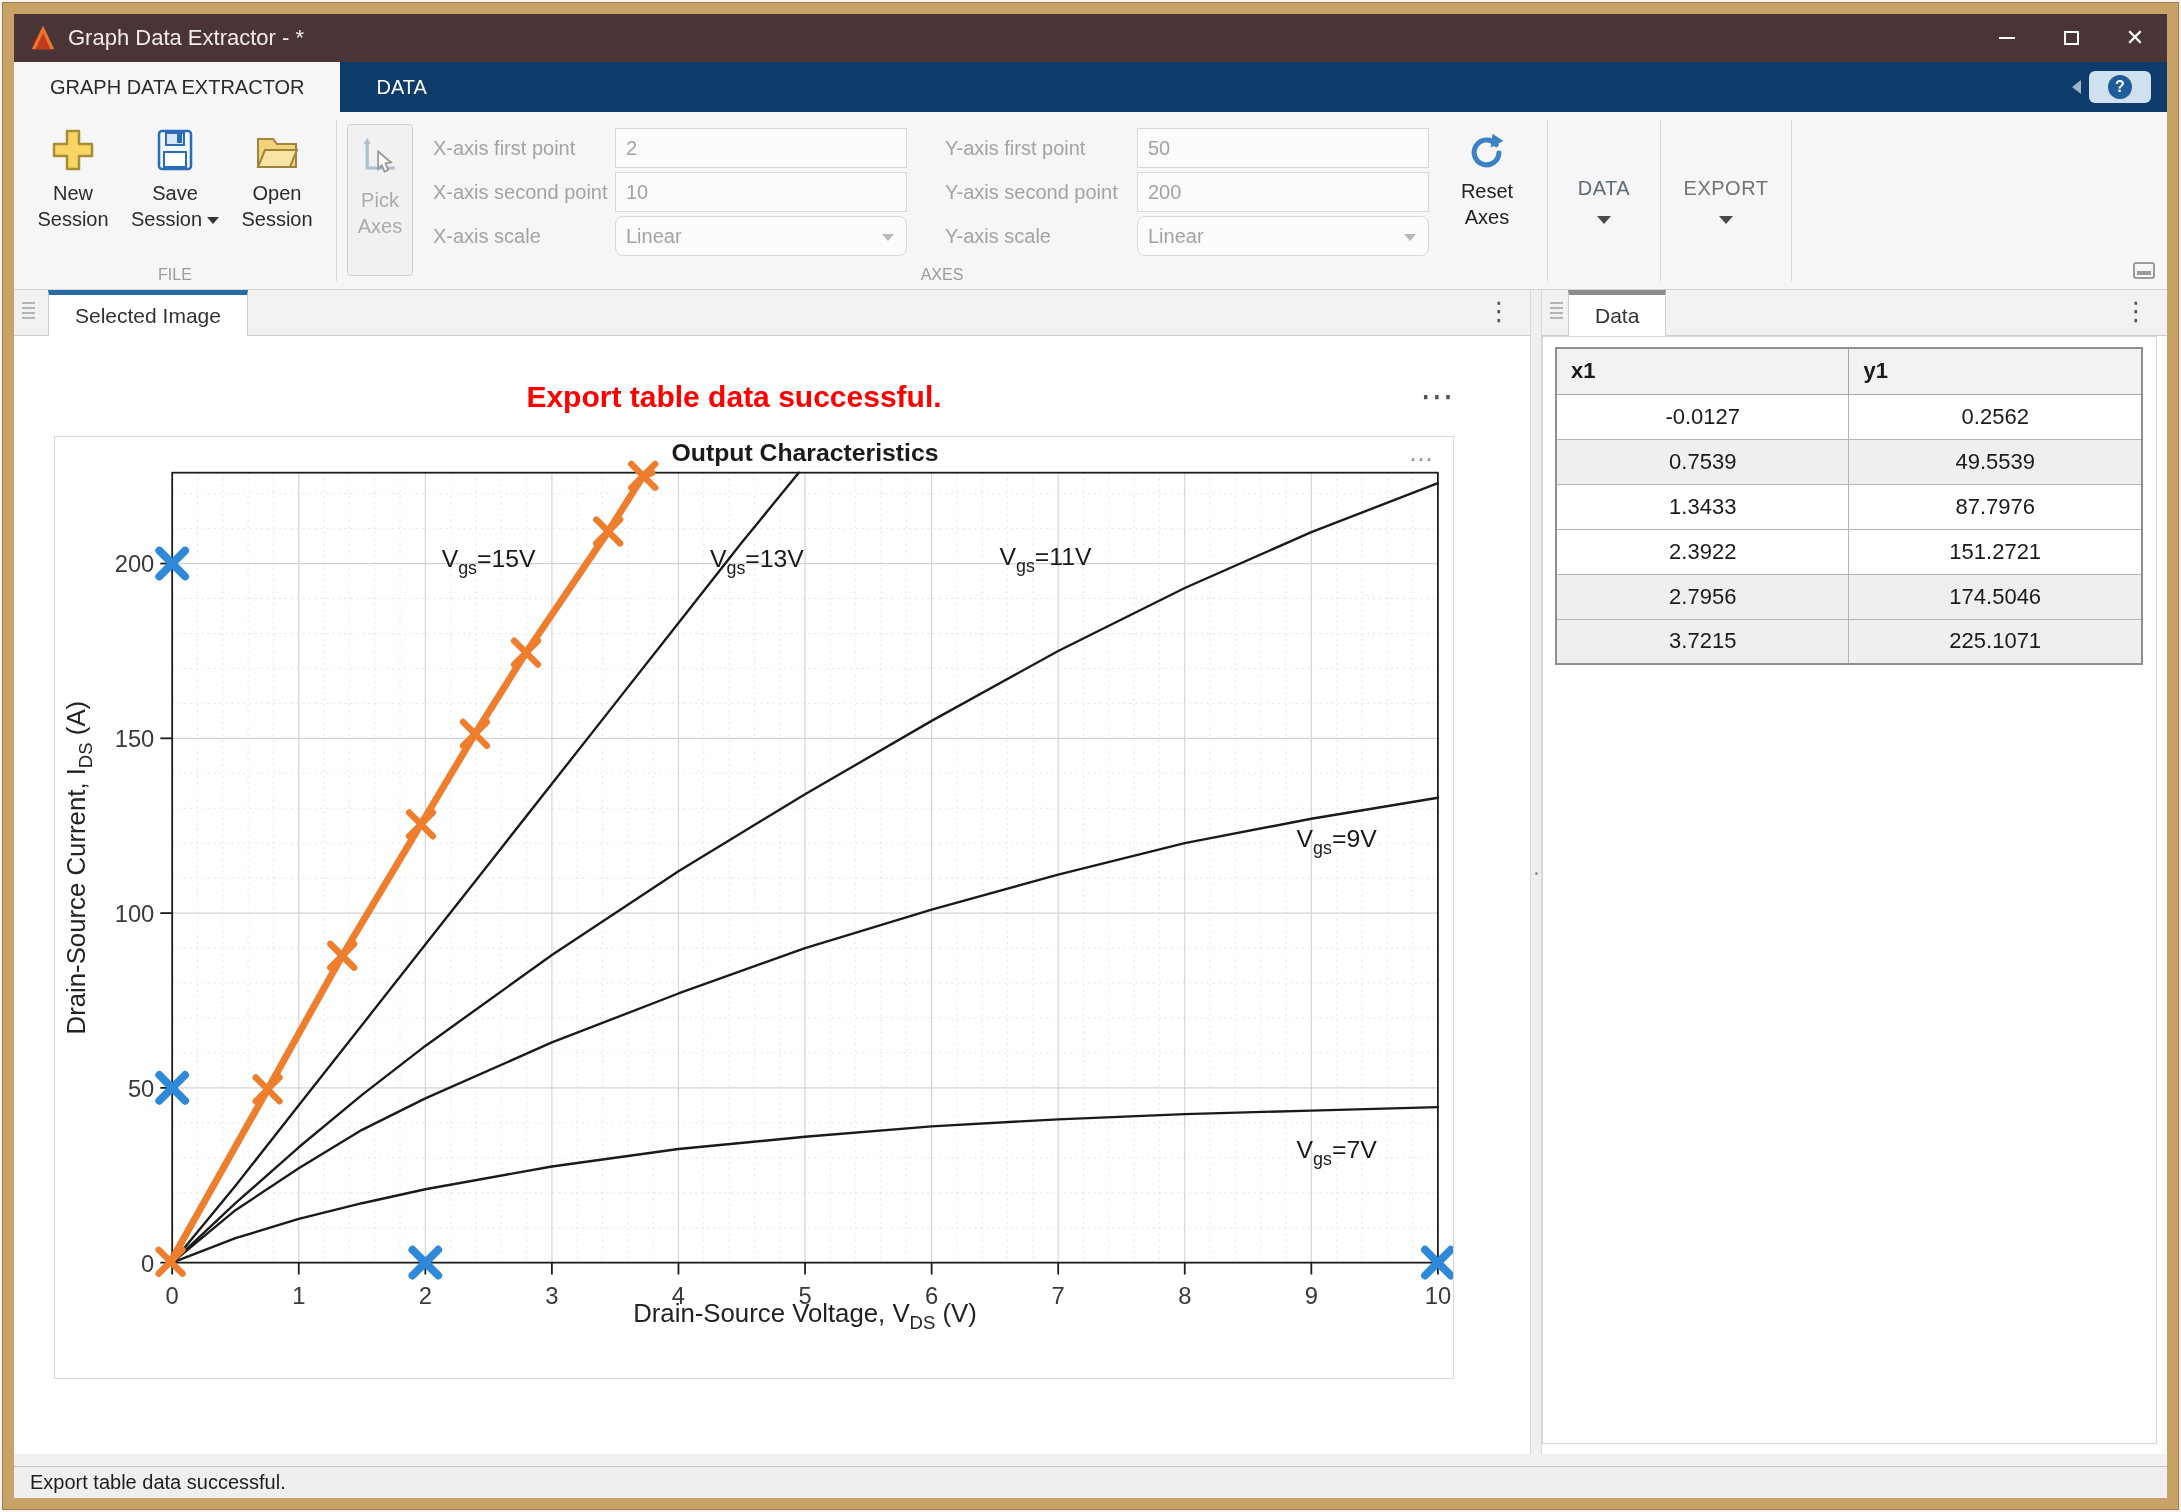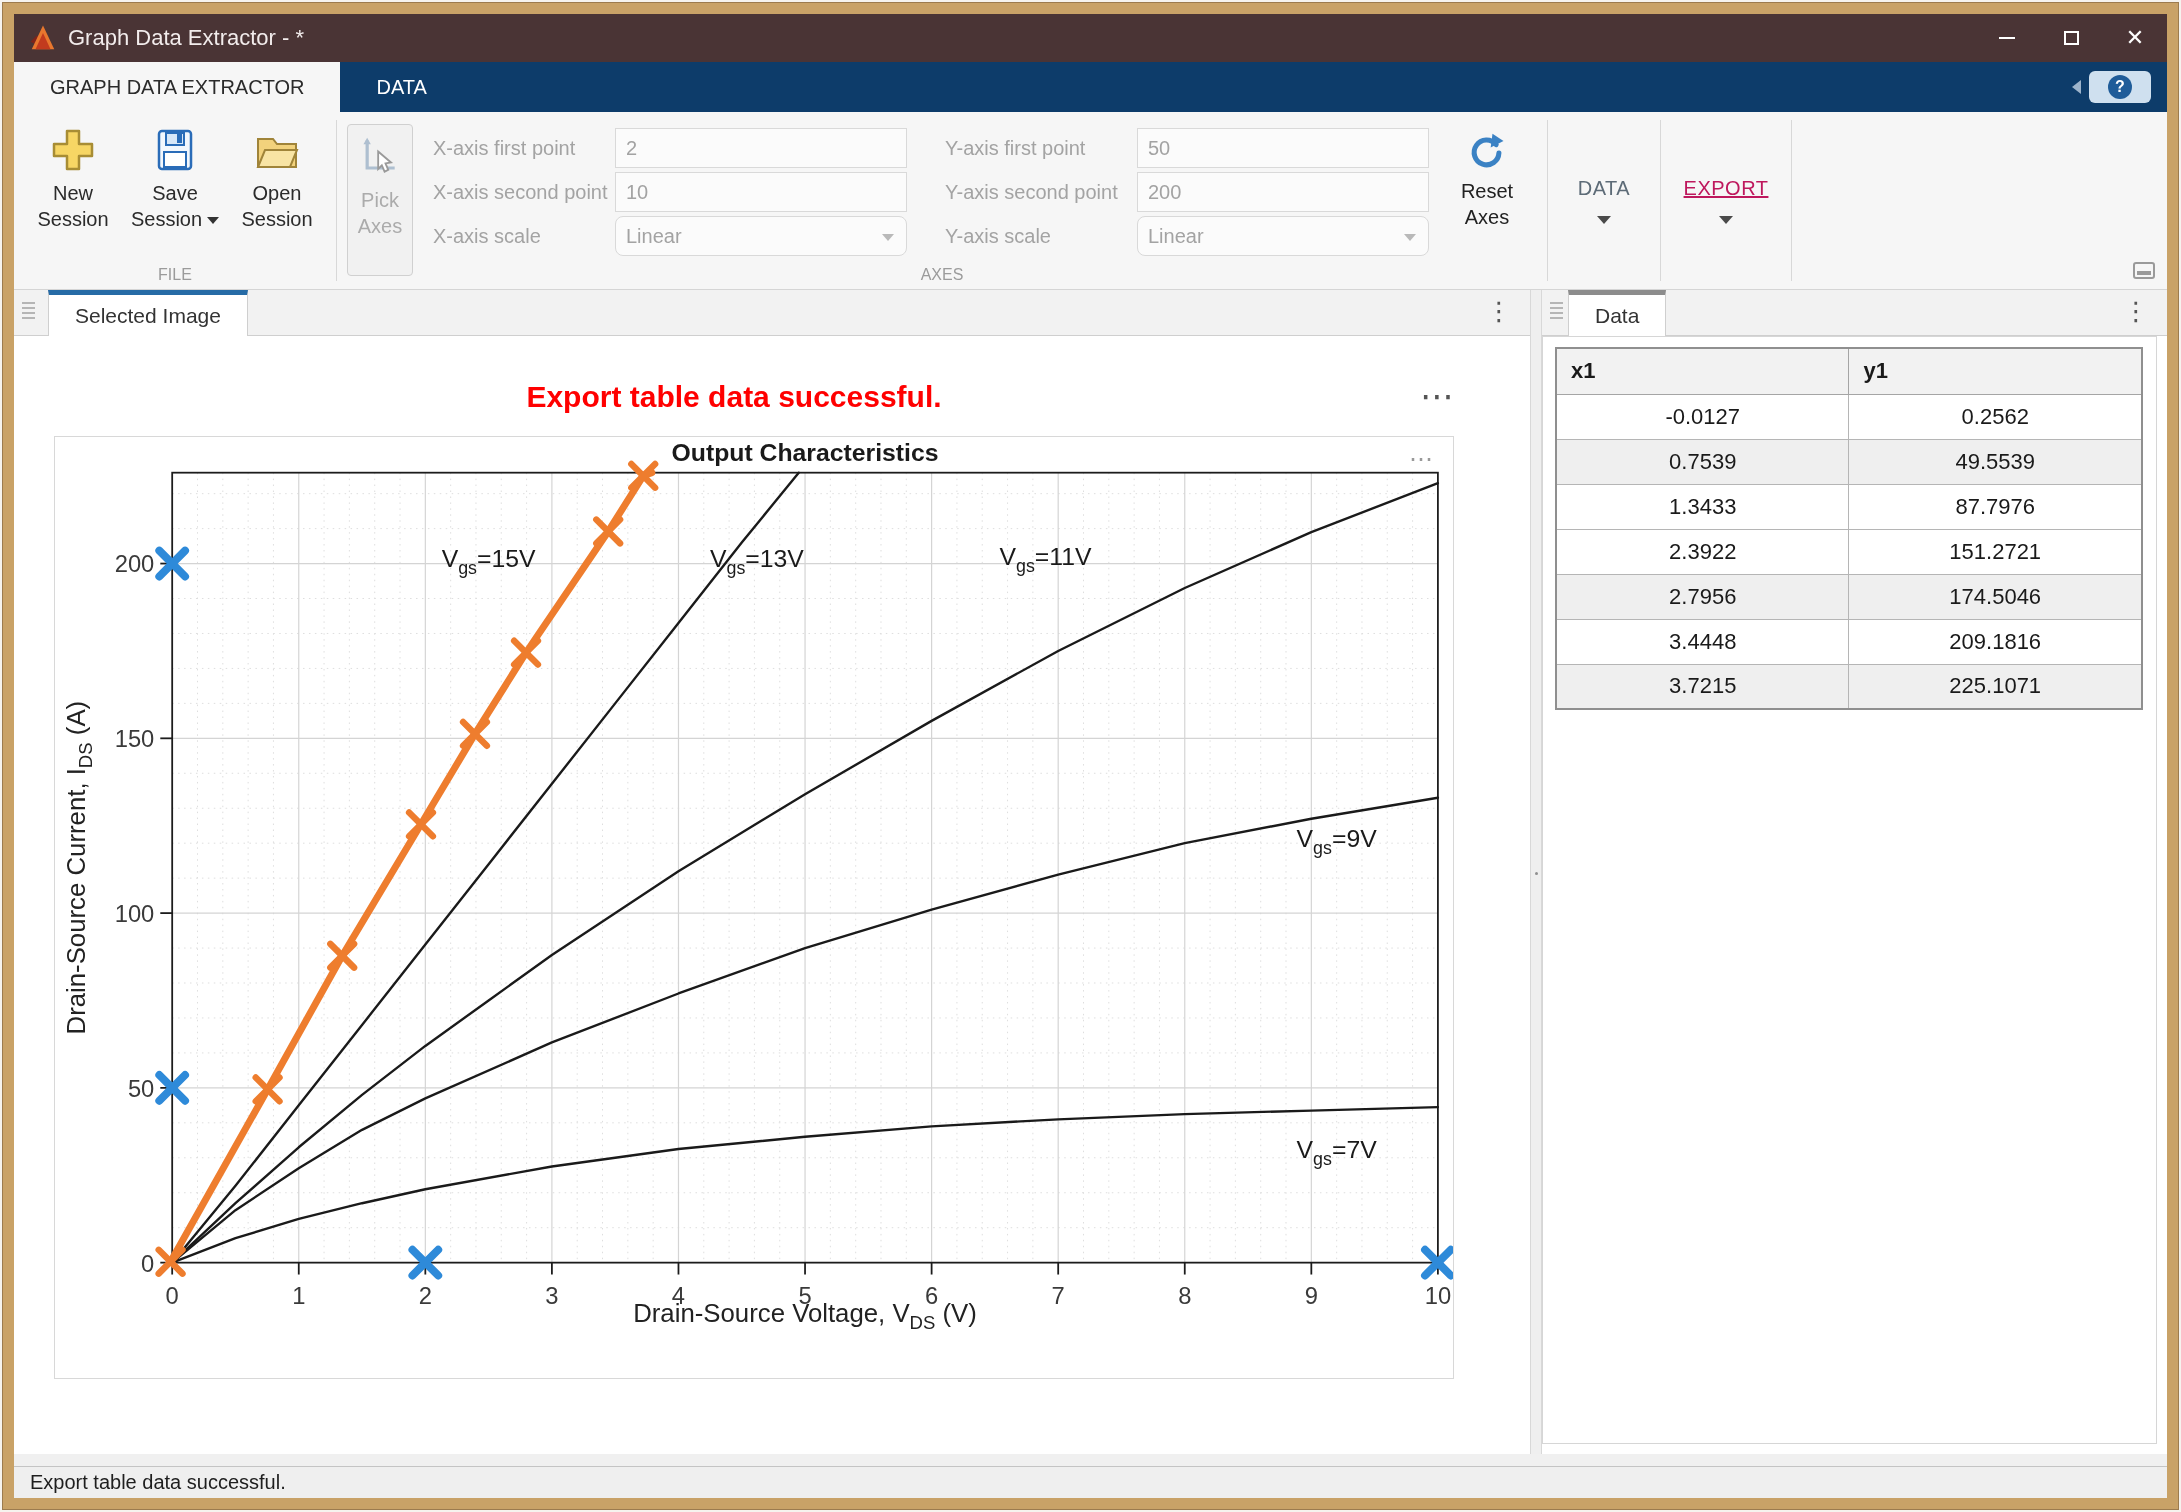--- a/index.html
+++ b/index.html
@@ -55,21 +55,21 @@
   .dd-arrow { position:absolute; right:12px; top:17px; width:0; height:0; border-left:6px solid transparent;
               border-right:6px solid transparent; border-top:7px solid #b9b9b9; }
   .reset-btn { width:84px; display:flex; flex-direction:column; align-items:center; margin-left:16px; padding-top:8px; cursor:default; }
   .reset-btn .bb-label { font-size:20px; color:#222; text-align:center; line-height:26px; margin-top:4px; }
 
   .drop-btn { width:112px; display:flex; flex-direction:column; align-items:center; justify-content:center; gap:16px; cursor:default; }
   .drop-btn.export { width:130px; }
   .drop-btn .db-label { font-size:20px; letter-spacing:0.5px; }
   .drop-btn .db-arrow { width:0; height:0; border-left:7px solid transparent; border-right:7px solid transparent; border-top:8px solid #4a4a4a; }
   .lbl-data { color:#5d6b77; }
-  .lbl-export { color:#be185d;text-decoration:underline; }
+  .lbl-export { color:#737373; }
   .rib-minify { position:absolute; right:12px; bottom:10px; width:22px; height:17px; border:2px solid #9a9a9a; border-radius:3px; }
   .rib-minify:after { content:""; position:absolute; left:2px; right:2px; bottom:2px; height:4px; background:#9a9a9a; }
 
   
   .main { flex:none; height:1164px; display:flex; }
   .panel-col { display:flex; flex-direction:column; background:#fff; }
   .col-left { width:1516px; }
   .col-right { width:625px; }
   .splitter { width:12px; background:#efefef; border-left:1px solid #d8d8d8; border-right:1px solid #d8d8d8; position:relative; }
   .splitter .dot { position:absolute; top:50%; left:4px; width:3px; height:3px; border-radius:50%; background:#8f8f8f; }
@@ -438,24 +438,20 @@
                 <td>87.7976</td>
               </tr>
               <tr class="">
                 <td>2.3922</td>
                 <td>151.2721</td>
               </tr>
               <tr class="alt">
                 <td>2.7956</td>
                 <td>174.5046</td>
               </tr>
-              <tr class="">
-                <td>3.4448</td>
-                <td>209.1816</td>
-              </tr>
               <tr class="alt">
                 <td>3.7215</td>
                 <td>225.1071</td>
               </tr>
             </tbody>
         </table>
       </div>
     </div>
   </div>
 

